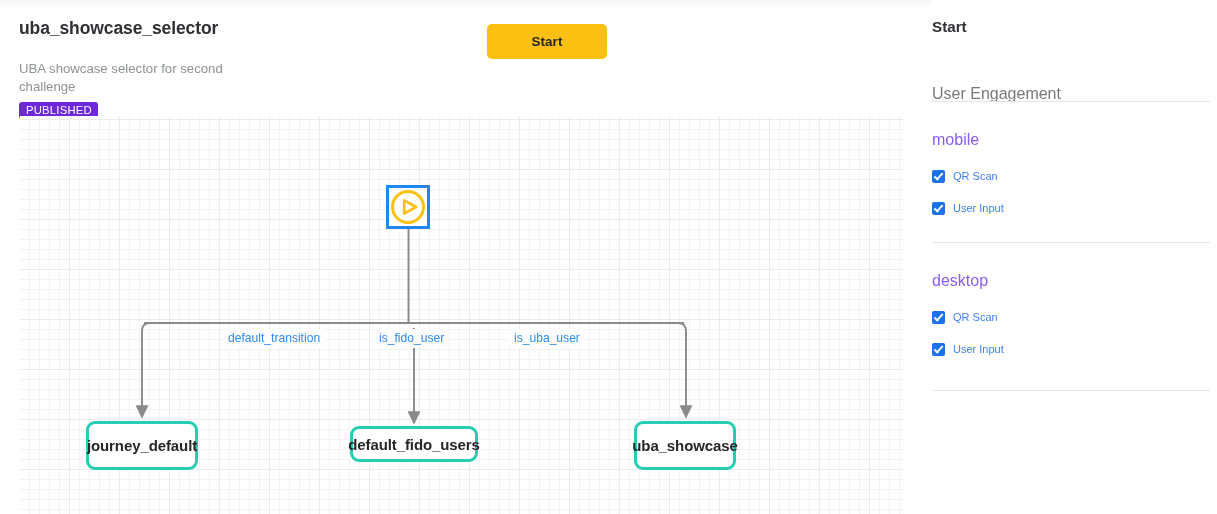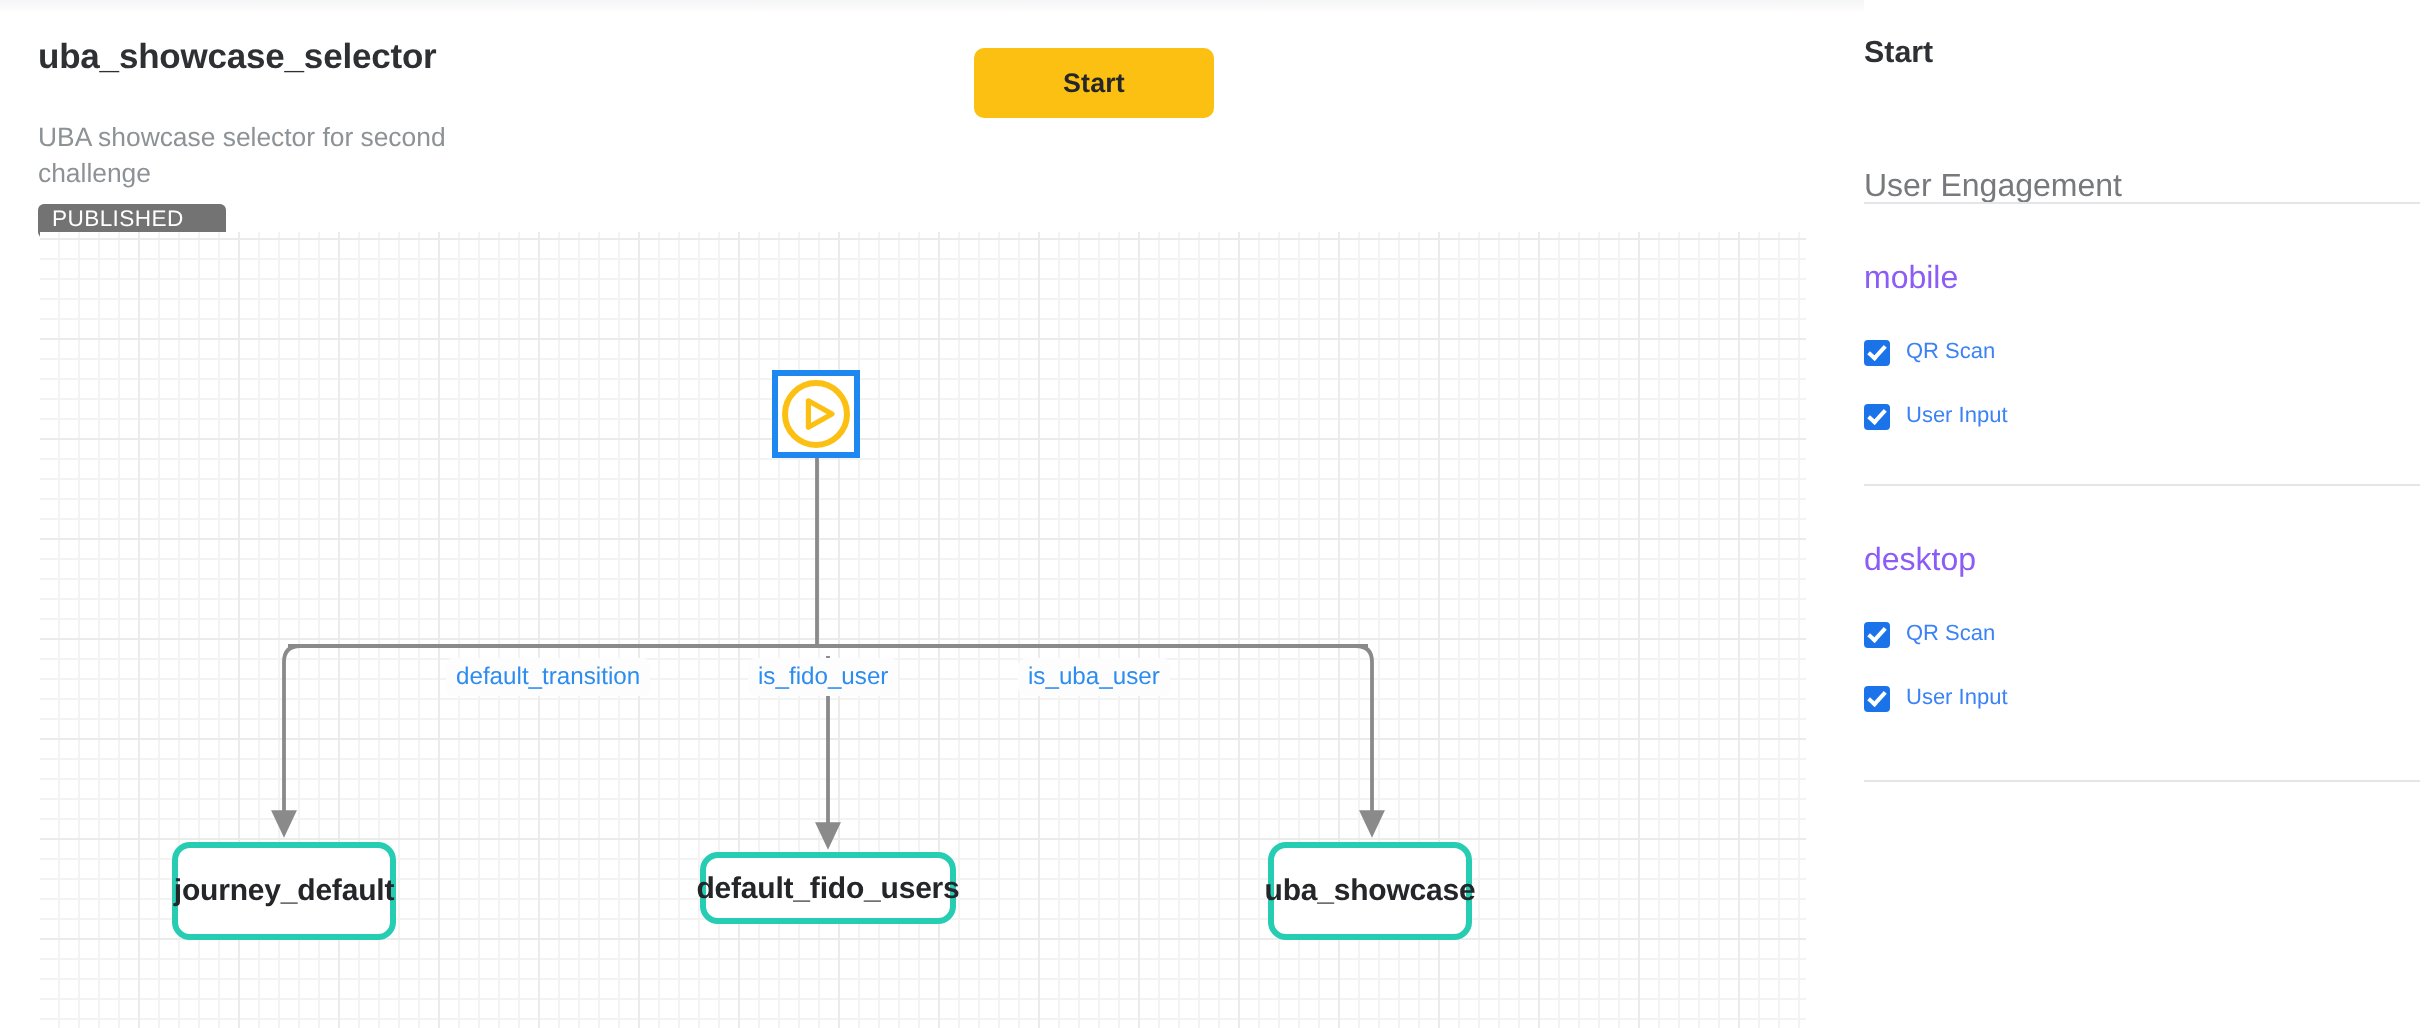--- a/index.html
+++ b/index.html
@@ -11,22 +11,22 @@
   }
   #app{position:relative;width:1217px;height:514px;background:#fff;}
 
   .topstrip{position:absolute;left:0;top:0;width:1217px;height:6px;
     background:linear-gradient(180deg,#f4f5f6 0%,#fbfbfc 70%,#ffffff 100%);}
 
   
   .hdr{position:absolute;left:19px;top:18px;width:360px;}
   .hdr-title{font-size:17.5px;font-weight:bold;color:#2e3033;letter-spacing:-0.1px;line-height:20px;}
   .hdr-desc{margin-top:22px;font-size:13.2px;color:#8d9296;line-height:17.5px;width:222px;}
-  .badge{display:inline-block;margin-top:7px;padding:2px 21px 3px 7px;border-radius:3px;
-    background:#737373;color:#ffffff;font-size:11.3px;line-height:12px;letter-spacing:.2px;}
+  .badge{display:inline-block;margin-top:7px;padding:2px 6px 3px 7px;border-radius:3px;
+    background:#6d28d9;color:#ffffff;font-size:11.3px;line-height:12px;letter-spacing:.2px;}
 
   
   .tabs{position:absolute;left:487px;top:24px;display:flex;gap:14px;}
   .tab{border:0;border-radius:5px;height:35px;padding:0 22px;cursor:pointer;
     font-family:"Liberation Sans",sans-serif;font-size:13.4px;font-weight:bold;letter-spacing:.1px;}
   .tab-start{background:#fcc013;color:#24262a;min-width:120px;}
   .tab-journey{background:#2ac9b5;color:#ffffff;min-width:122px;}
 
   
   .canvas{position:absolute;left:20px;top:116px;width:883px;height:398px;

